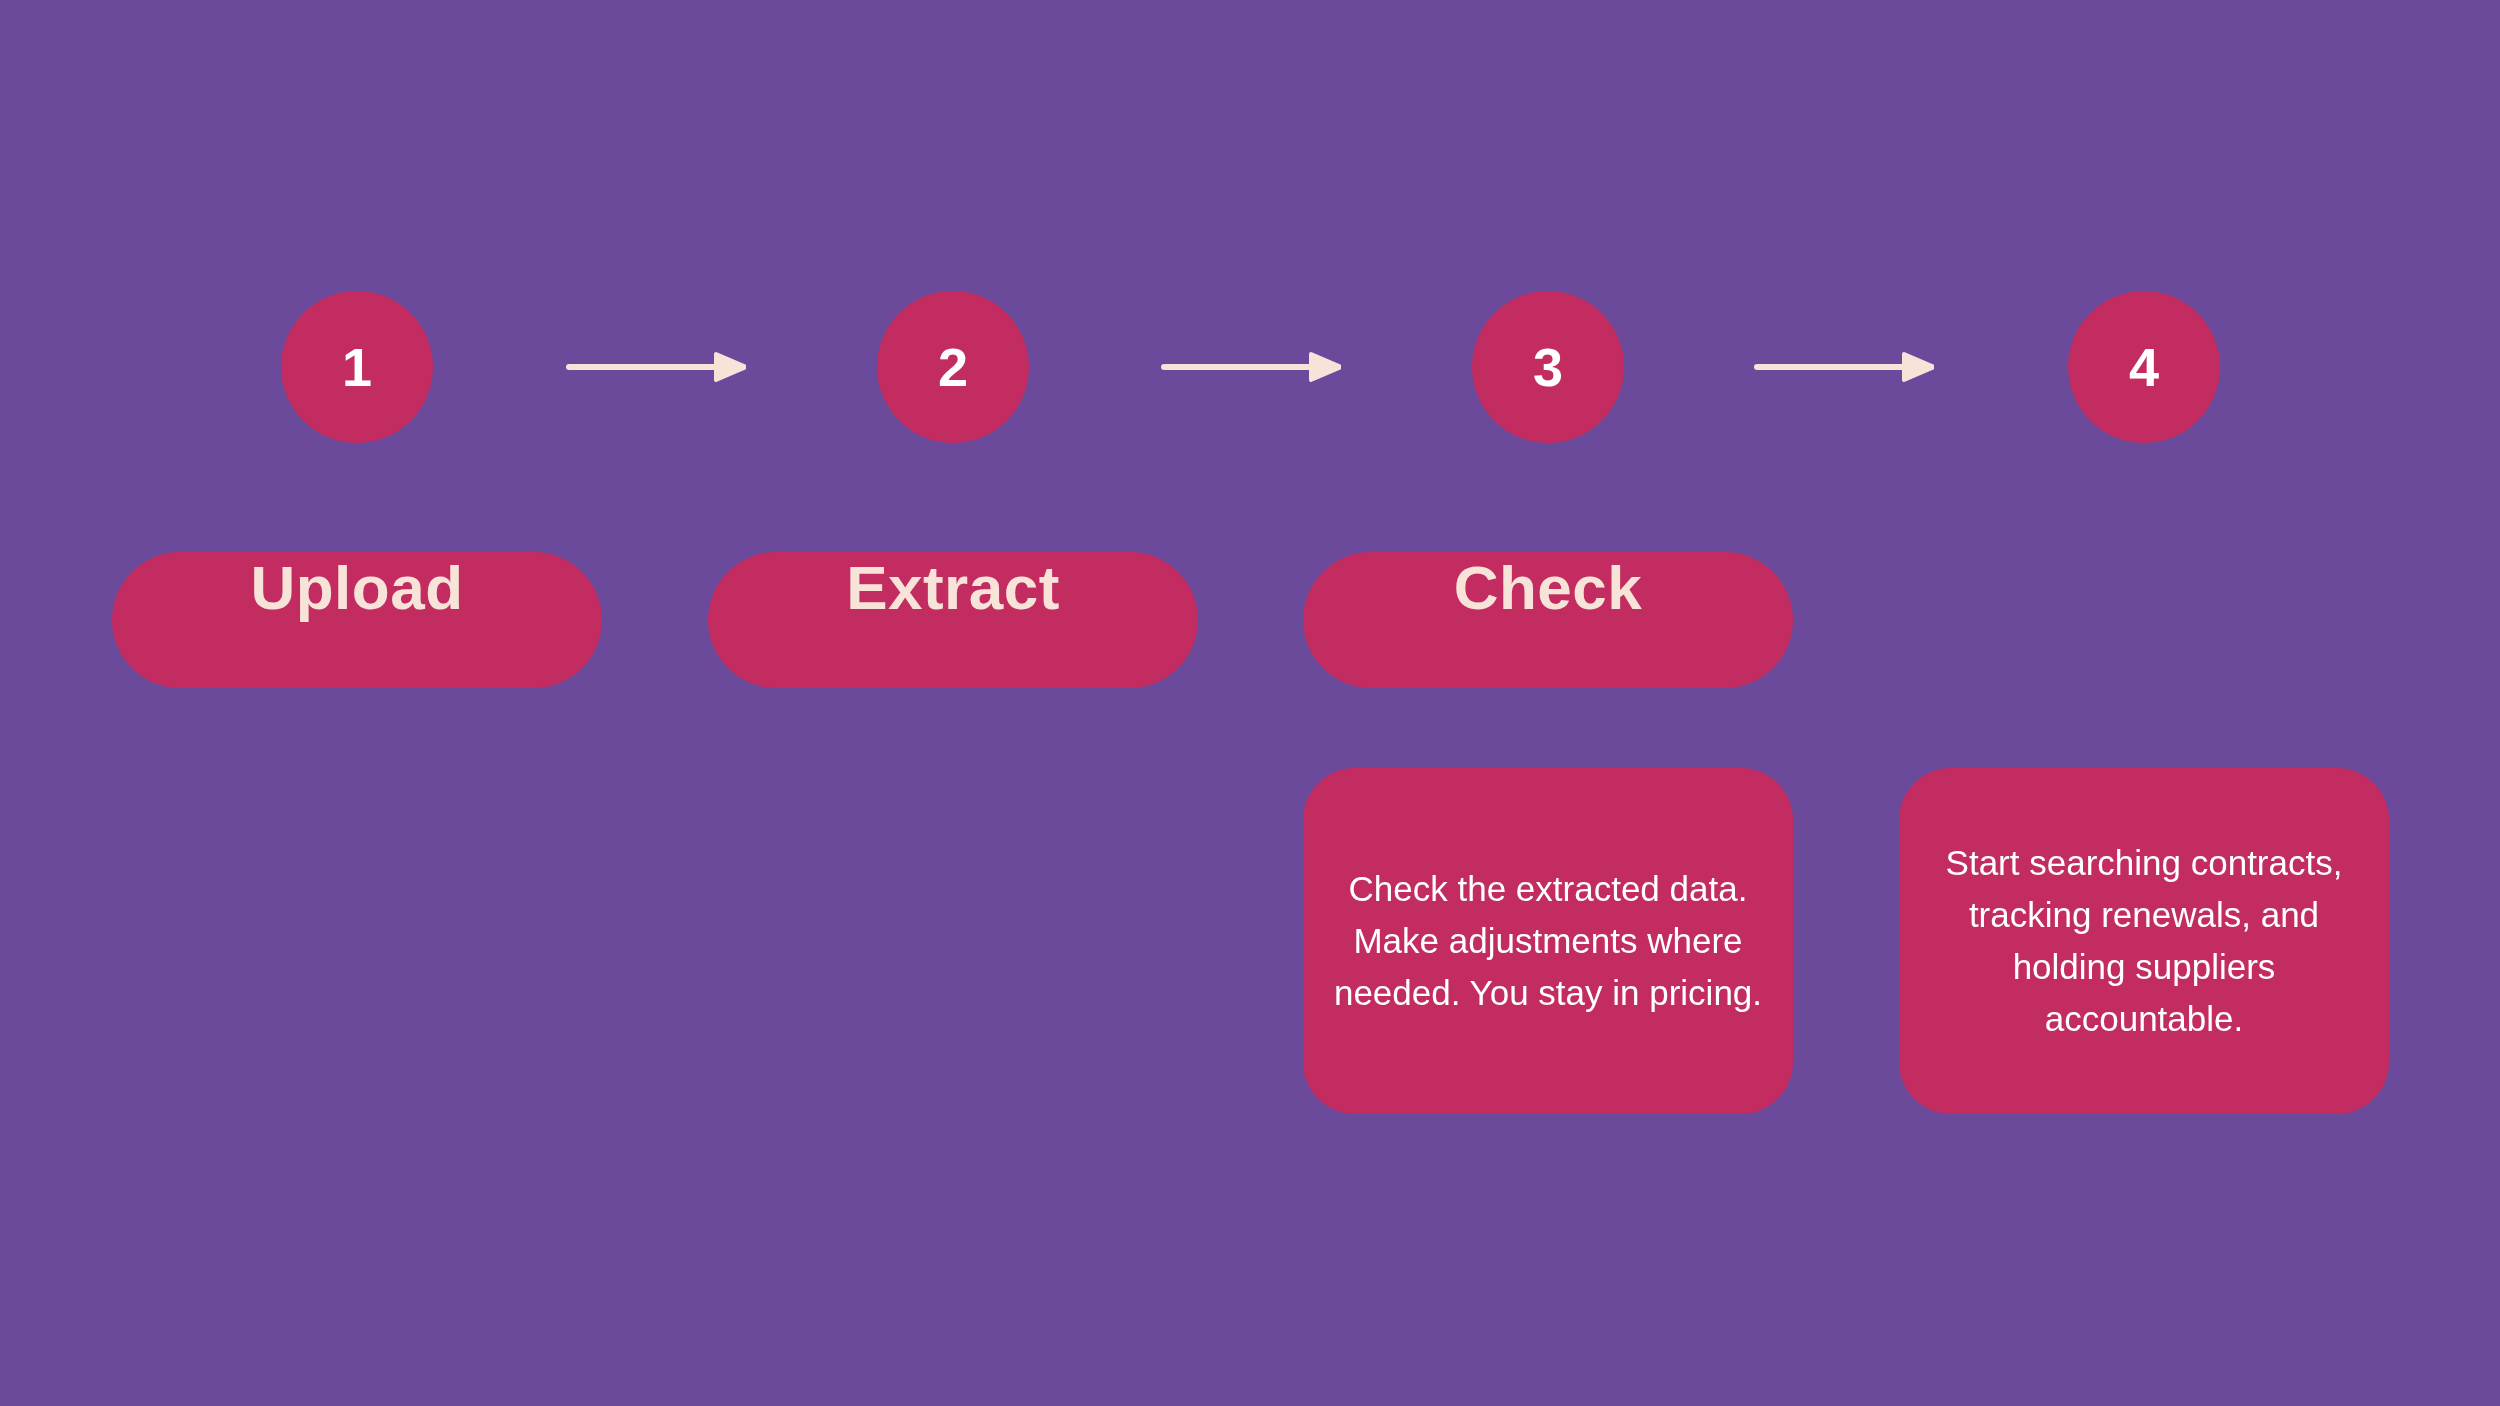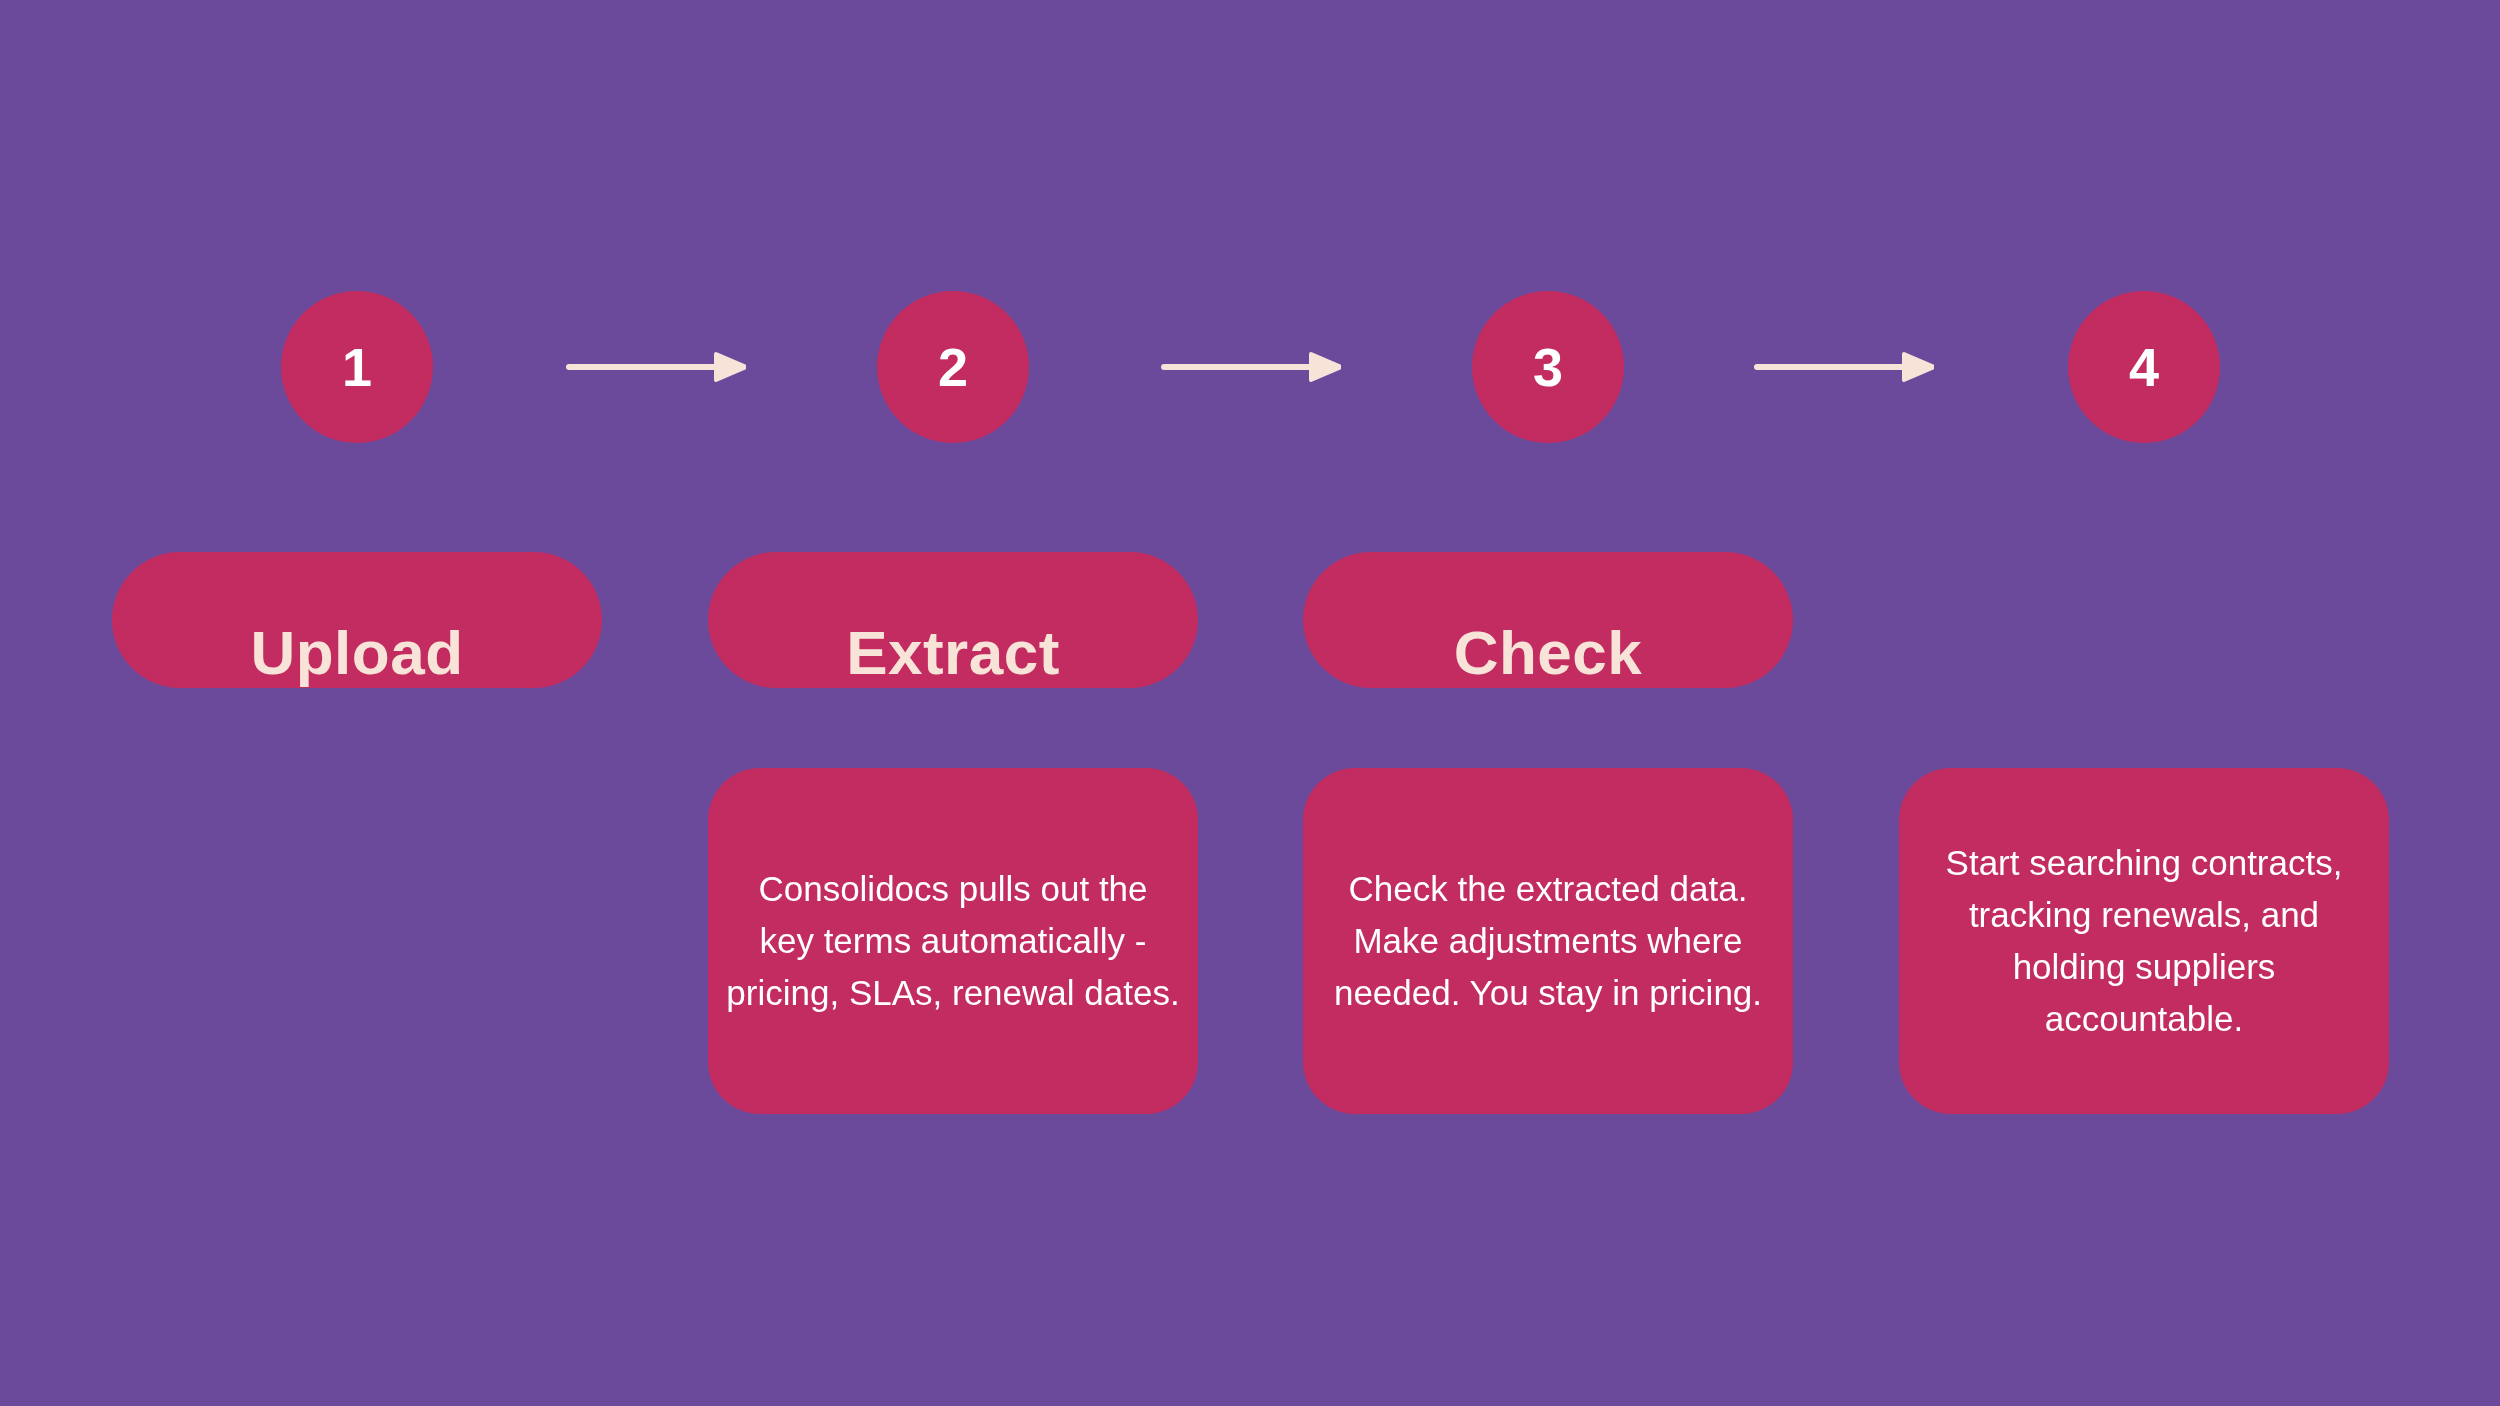--- a/index.html
+++ b/index.html
@@ -50,21 +50,21 @@
   }
   .pill{
     position:absolute;
     top:552px;
     left:0;
     width:100%;
     height:136px;
     border-radius:68px;
     background:var(--accent);
     display:flex;
-    align-items:flex-end;
+    align-items:flex-start;
     justify-content:center;
   }
   .pill span{
     color:var(--cream);
     font-size:62px;
     font-weight:bold;
     letter-spacing:0.5px;
   }
   .card{
     position:absolute;
@@ -130,25 +130,20 @@
     </div>
   </section>
 
   <section class="step col2">
     <div class="badge">
       <span>2</span>
     </div>
     <div class="pill">
       <span>Extract</span>
     </div>
-    <div class="card">
-      <p>Consolidocs pulls out the
-key terms automatically -
-pricing, SLAs, renewal dates.</p>
-    </div>
   </section>
 
   <section class="step col3">
     <div class="badge">
       <span>3</span>
     </div>
     <div class="pill">
       <span>Check</span>
     </div>
     <div class="card">

